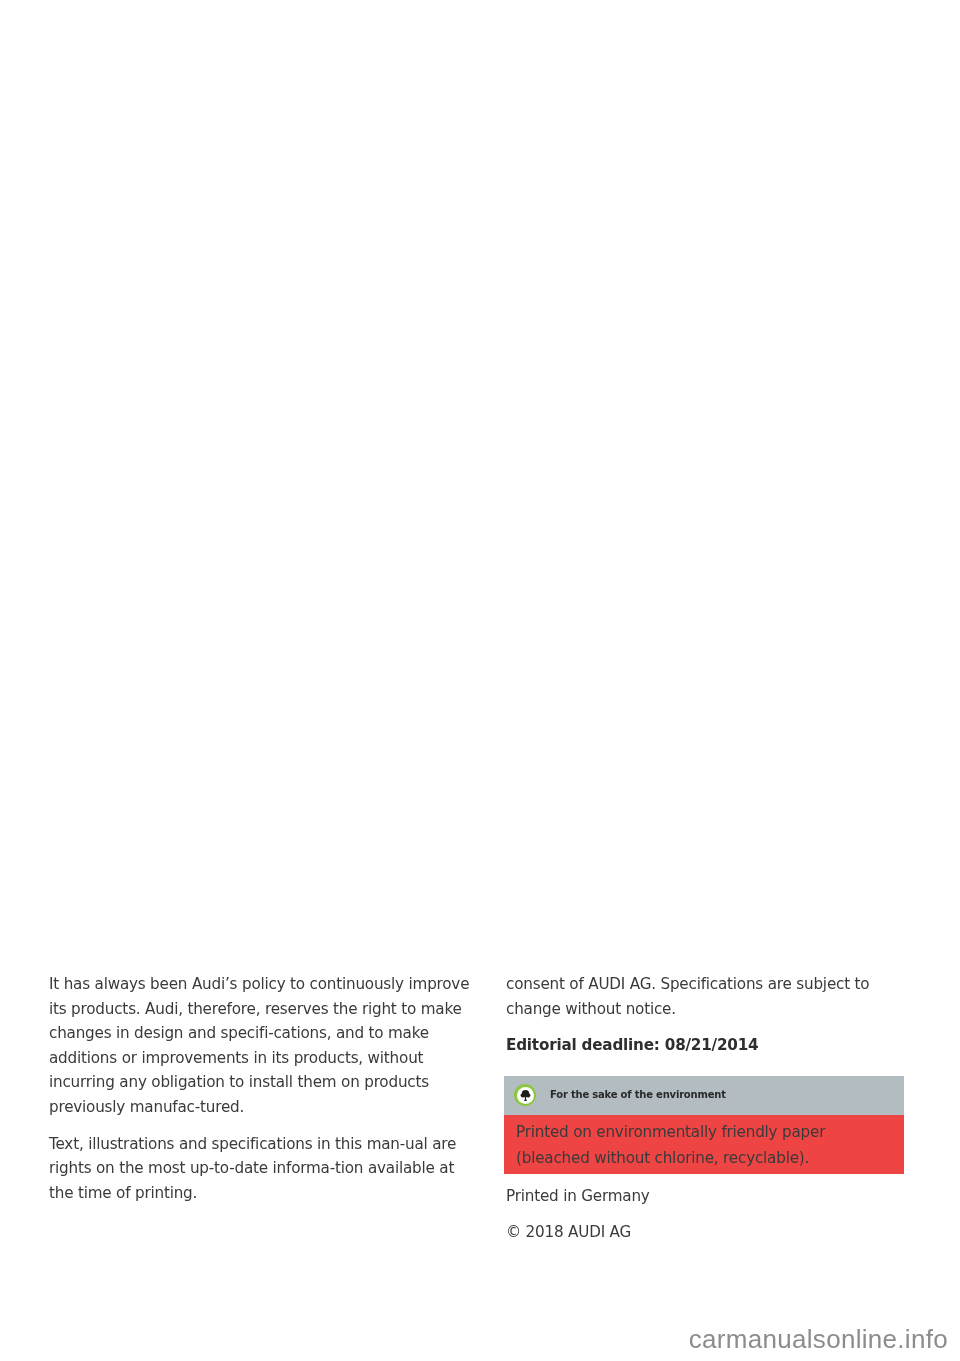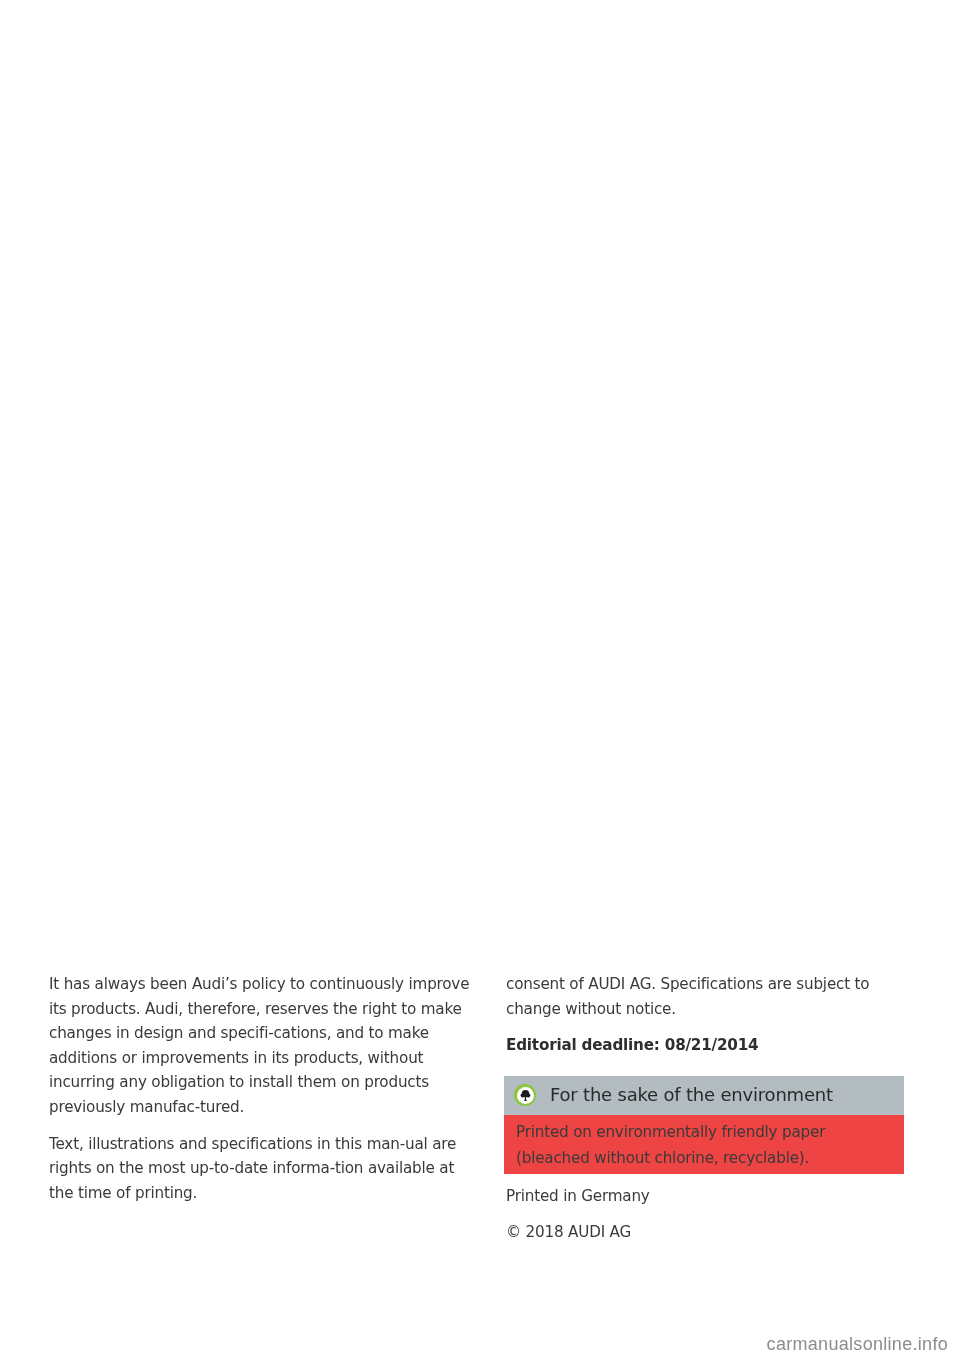--- a/index.html
+++ b/index.html
@@ -64,35 +64,35 @@
     .env-icon-inner {
       width: 17px;
       height: 17px;
       border-radius: 50%;
       background: #ffffff;
       display: flex;
       align-items: center;
       justify-content: center;
     }
     .env-title {
-      font-weight: normal;
-      font-size: 18px;
+      font-weight: bold;
+      font-size: 10px;
       color: #2a2a2a;
     }
     .env-body {
       background: #ef4444;
       padding: 4px 10px 3px 12px;
       line-height: 26px;
     }
     .watermark {
       position: absolute;
       right: 12px;
       bottom: 6px;
       font-family: "Liberation Sans", sans-serif;
-      font-size: 18px;
+      font-size: 26px;
       color: #8c8c8c;
       letter-spacing: 0.3px;
     }
   </style>
 </head>
 <body>
 
 <div class="col col-left">
   <p>It has always been Audi’s policy to continuously improve its products. Audi, therefore, reserves the right to make changes in design and specifi-cations, and to make additions or improvements in its products, without incurring any obligation to install them on products previously manufac-tured.</p>
   <p>Text, illustrations and specifications in this man-ual are rights on the most up-to-date informa-tion available at the time of printing.</p>

